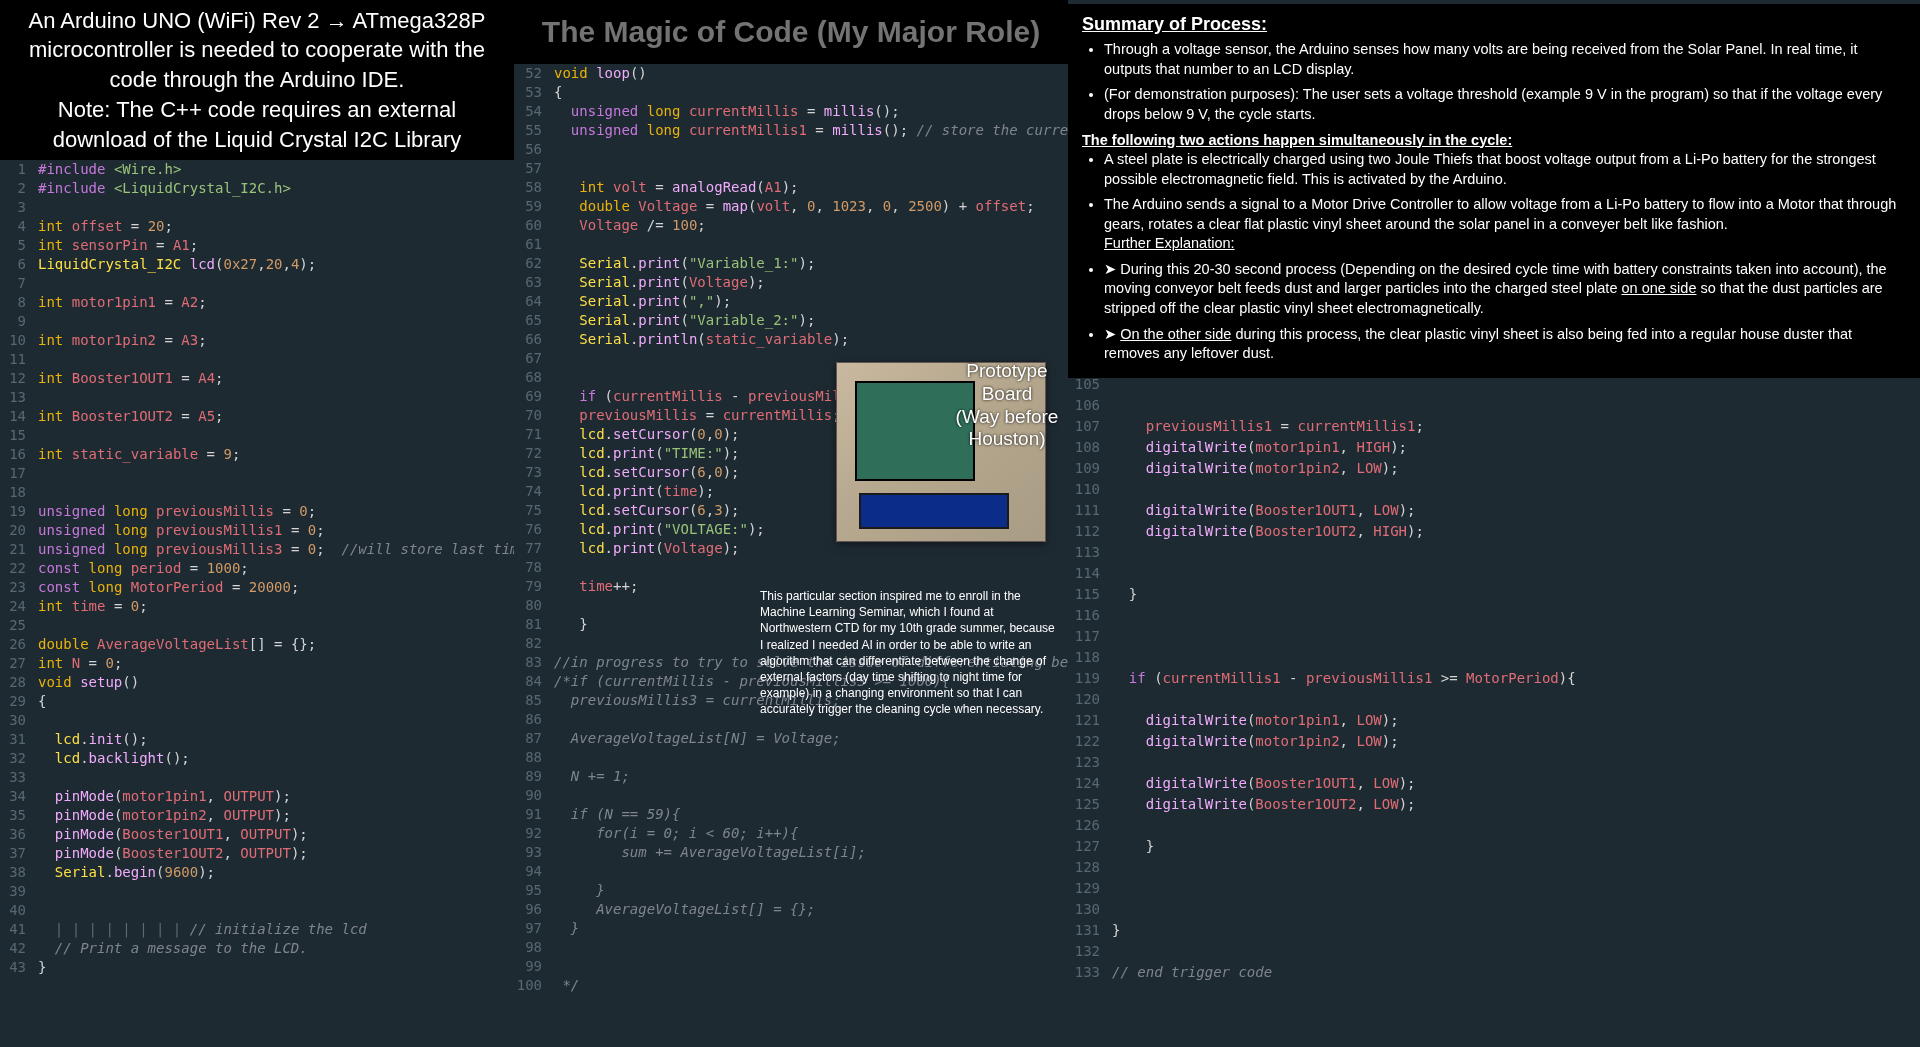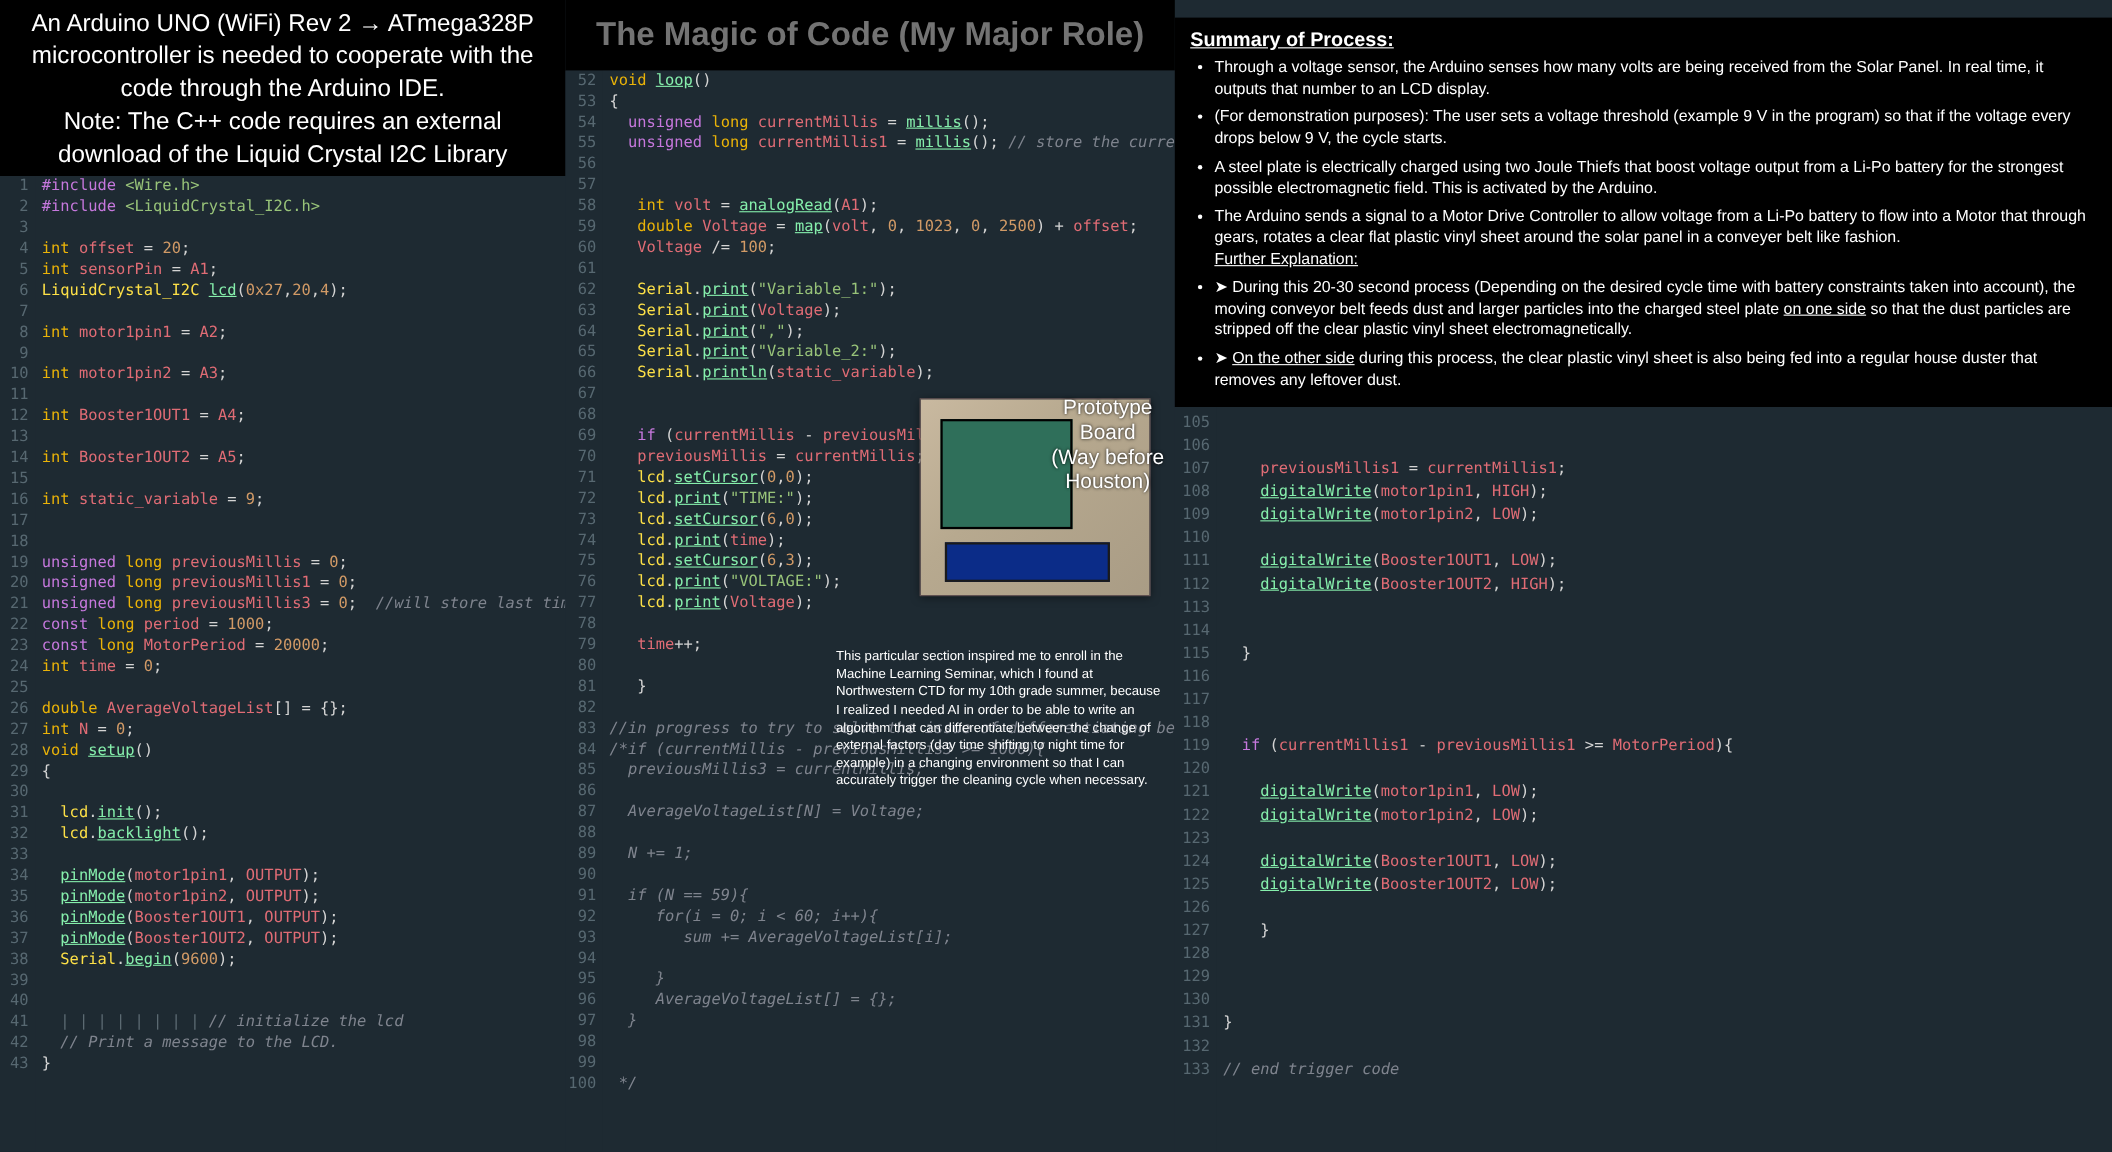--- a/index.html
+++ b/index.html
@@ -30,21 +30,21 @@
     display: flex;
     flex-direction: column;
     justify-content: center;
     align-items: flex-start;
     text-align: center;
     font-size: 22px;
     line-height: 1.35;
   }
   .right-info {
     position: absolute;
-    top: 16px;
+    top: 4px;
     left: 1068px;
     right: 0;
     padding: 8px 14px;
     font-size: 14.5px;
     line-height: 1.35;
     background: #000;
     color: #fff;
     z-index: 5;
   }
   .right-info h3 {
@@ -81,21 +81,21 @@
     flex: 1;
     padding-left: 6px;
     overflow: hidden;
   }
   .code-body div, .gutter div { height: 19px; }
   .dim { color: #5b6a72; }
   .kw-storage { color: #c678dd; }
   .kw-type { color: #eab308; }
   .kw-ctrl { color: #c678dd; }
   .ident { color: #e06c75; }
-  .func { color: #86efac; text-decoration: underline; }
+  .func { color: #f0abfc; }
   .num { color: #d19a66; }
   .str { color: #98c379; }
   .pp { color: #c678dd; }
   .ppstr { color: #98c379; }
   .obj { color: #fde047; text-align: right; }
   .cmt { color: #7f848e; font-style: italic; }
   .op { color: #d4d4d4; }
 
   
   .right-code-wrap {
@@ -210,20 +210,21 @@
   <div class="gutter" id="mid-gutter"><div>52</div><div>53</div><div>54</div><div>55</div><div>56</div><div>57</div><div>58</div><div>59</div><div>60</div><div>61</div><div>62</div><div>63</div><div>64</div><div>65</div><div>66</div><div>67</div><div>68</div><div>69</div><div>70</div><div>71</div><div>72</div><div>73</div><div>74</div><div>75</div><div>76</div><div>77</div><div>78</div><div>79</div><div>80</div><div>81</div><div>82</div><div>83</div><div>84</div><div>85</div><div>86</div><div>87</div><div>88</div><div>89</div><div>90</div><div>91</div><div>92</div><div>93</div><div>94</div><div>95</div><div>96</div><div>97</div><div>98</div><div>99</div><div>100</div></div>
   <div class="code-body" id="mid-code"><div><span class="kw-type">void</span> <span class="func">loop</span>()</div><div>{</div><div>  <span class="kw-storage">unsigned</span> <span class="kw-type">long</span> <span class="ident">currentMillis</span> <span class="op">=</span> <span class="func">millis</span>();</div><div>  <span class="kw-storage">unsigned</span> <span class="kw-type">long</span> <span class="ident">currentMillis1</span> <span class="op">=</span> <span class="func">millis</span>(); <span class="cmt">// store the current time</span></div><div>&nbsp;</div><div>&nbsp;</div><div>   <span class="kw-type">int</span> <span class="ident">volt</span> <span class="op">=</span> <span class="func">analogRead</span>(<span class="ident">A1</span>);</div><div>   <span class="kw-type">double</span> <span class="ident">Voltage</span> <span class="op">=</span> <span class="func">map</span>(<span class="ident">volt</span>, <span class="num">0</span>, <span class="num">1023</span>, <span class="num">0</span>, <span class="num">2500</span>) <span class="op">+</span> <span class="ident">offset</span>;</div><div>   <span class="ident">Voltage</span> <span class="op">/=</span> <span class="num">100</span>;</div><div>&nbsp;</div><div>   <span class="obj">Serial</span>.<span class="func">print</span>(<span class="str">"Variable_1:"</span>);</div><div>   <span class="obj">Serial</span>.<span class="func">print</span>(<span class="ident">Voltage</span>);</div><div>   <span class="obj">Serial</span>.<span class="func">print</span>(<span class="str">","</span>);</div><div>   <span class="obj">Serial</span>.<span class="func">print</span>(<span class="str">"Variable_2:"</span>);</div><div>   <span class="obj">Serial</span>.<span class="func">println</span>(<span class="ident">static_variable</span>);</div><div>&nbsp;</div><div>&nbsp;</div><div>   <span class="kw-ctrl">if</span> (<span class="ident">currentMillis</span> <span class="op">-</span> <span class="ident">previousMillis</span> <span class="op">&gt;=</span> <span class="ident">period</span>){</div><div>   <span class="ident">previousMillis</span> <span class="op">=</span> <span class="ident">currentMillis</span>;</div><div>   <span class="obj">lcd</span>.<span class="func">setCursor</span>(<span class="num">0</span>,<span class="num">0</span>);</div><div>   <span class="obj">lcd</span>.<span class="func">print</span>(<span class="str">"TIME:"</span>);</div><div>   <span class="obj">lcd</span>.<span class="func">setCursor</span>(<span class="num">6</span>,<span class="num">0</span>);</div><div>   <span class="obj">lcd</span>.<span class="func">print</span>(<span class="ident">time</span>);</div><div>   <span class="obj">lcd</span>.<span class="func">setCursor</span>(<span class="num">6</span>,<span class="num">3</span>);</div><div>   <span class="obj">lcd</span>.<span class="func">print</span>(<span class="str">"VOLTAGE:"</span>);</div><div>   <span class="obj">lcd</span>.<span class="func">print</span>(<span class="ident">Voltage</span>);</div><div>&nbsp;</div><div>   <span class="ident">time</span><span class="op">++</span>;</div><div>&nbsp;</div><div>   }</div><div>&nbsp;</div><div><span class="cmt">//in progress to try to solve the issue of differentiating between steady or all of a sudden events</span></div><div><span class="cmt">/*if (currentMillis - previousMillis3 &gt;= 1000){</span></div><div><span class="cmt">  previousMillis3 = currentMillis;</span></div><div>&nbsp;</div><div><span class="cmt">  AverageVoltageList[N] = Voltage;</span></div><div>&nbsp;</div><div><span class="cmt">  N += 1;</span></div><div>&nbsp;</div><div><span class="cmt">  if (N == 59){</span></div><div><span class="cmt">     for(i = 0; i &lt; 60; i++){</span></div><div><span class="cmt">        sum += AverageVoltageList[i];</span></div><div>&nbsp;</div><div><span class="cmt">     }</span></div><div><span class="cmt">     AverageVoltageList[] = {};</span></div><div><span class="cmt">  }</span></div><div>&nbsp;</div><div>&nbsp;</div><div><span class="cmt"> */</span></div></div>
 </div>
 
 <div class="right-info">
   <h3>Summary of Process:</h3>
   <ul>
     <li>Through a voltage sensor, the Arduino senses how many volts are being received from the Solar Panel. In real time, it outputs that number to an LCD display.</li>
     <li>(For demonstration purposes): The user sets a voltage threshold (example 9 V in the program) so that if the voltage every drops below 9 V, the cycle starts.</li>
   </ul>
+  <span class="subhead">The following two actions happen simultaneously in the cycle:</span>
   <ul>
     <li>A steel plate is electrically charged using two Joule Thiefs that boost voltage output from a Li-Po battery for the strongest possible electromagnetic field. This is activated by the Arduino.</li>
     <li>
       <span>The Arduino sends a signal to a Motor Drive Controller to allow voltage from a Li-Po battery to flow into a Motor that through gears, rotates a clear flat plastic vinyl sheet around the solar panel in a conveyer belt like fashion.</span><br>
       <span class="u">Further Explanation:</span>
     </li>
   </ul>
   <ul class="arrow-list">
     <li>
       <span>During this 20-30 second process (Depending on the desired cycle time with battery constraints taken into account), the moving conveyor belt feeds dust and larger particles into the charged steel plate </span><span class="u">on one side</span><span> so that the dust particles are stripped off the clear plastic vinyl sheet electromagnetically.</span>

